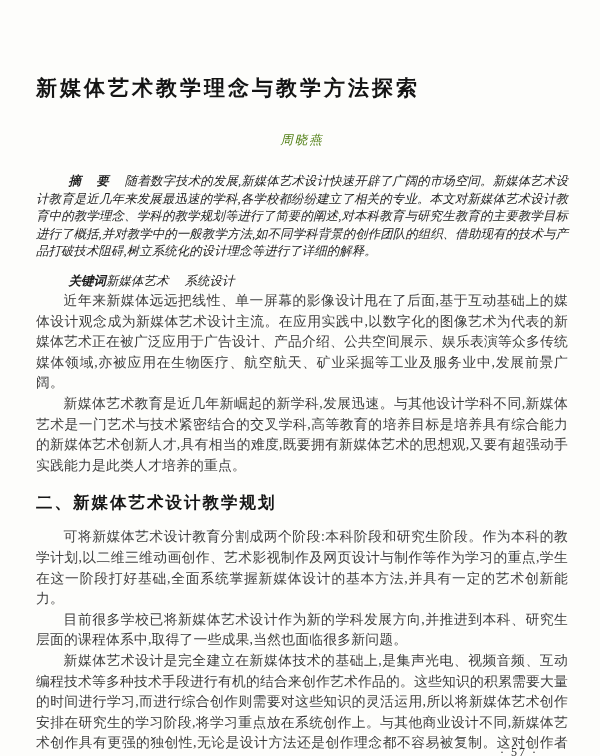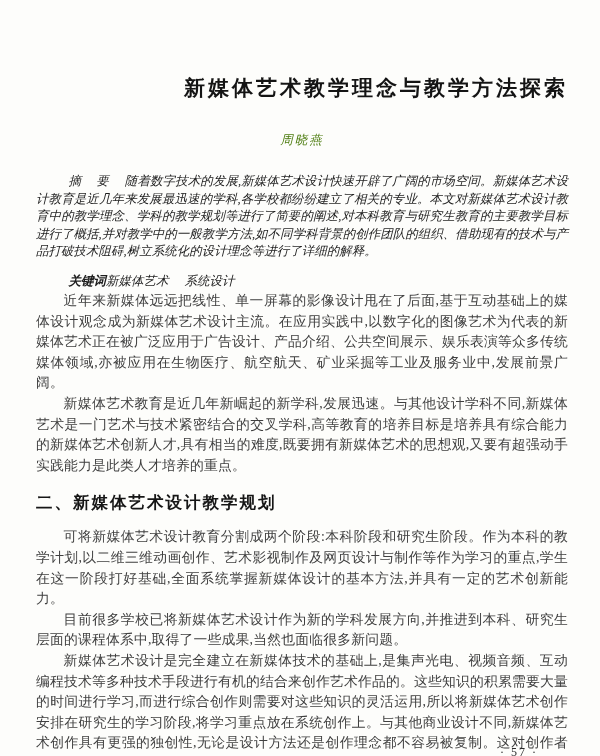--- a/index.html
+++ b/index.html
@@ -17,21 +17,21 @@
     overflow: hidden;
     font-family: "Liberation Serif", "DejaVu Serif", serif;
     -webkit-font-smoothing: antialiased;
   }
   .content {
     padding: 0 32px 0 36px;
   }
   .doc-title {
     margin: 0;
     padding-top: 74px;
-    text-align: right;
+    text-align: left;
     font-size: 21px;
     font-weight: 700;
     letter-spacing: 3px;
     color: #141414;
     font-family: "Liberation Sans", "DejaVu Sans", sans-serif;
   }
   .doc-author {
     margin-top: 30px;
     text-align: center;
     font-size: 12.5px;
@@ -42,21 +42,21 @@
   .abstract {
     margin-top: 24px;
     font-size: 12.5px;
     line-height: 17.6px;
     font-style: italic;
     text-align: justify;
     text-indent: 2.6em;
     color: #1e1e1e;
   }
   .abstract-label {
-    font-weight: 400;
+    font-weight: 700;
     letter-spacing: 6px;
     margin-right: 10px;
     font-style: italic;
   }
   .keywords {
     margin-top: 1px;
     font-size: 12.5px;
     line-height: 17.6px;
     font-style: italic;
     text-indent: 2.6em;

